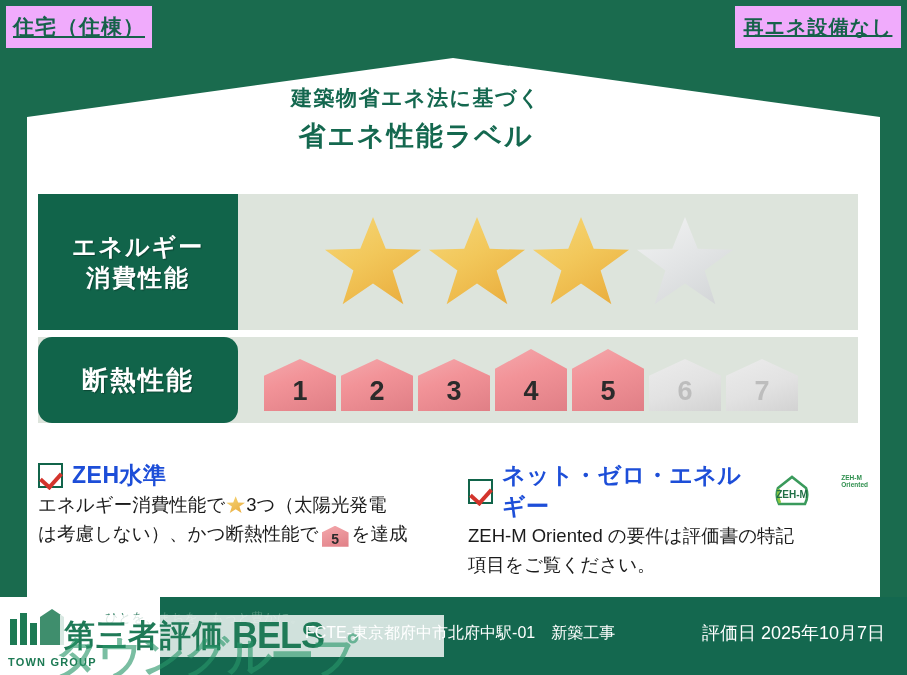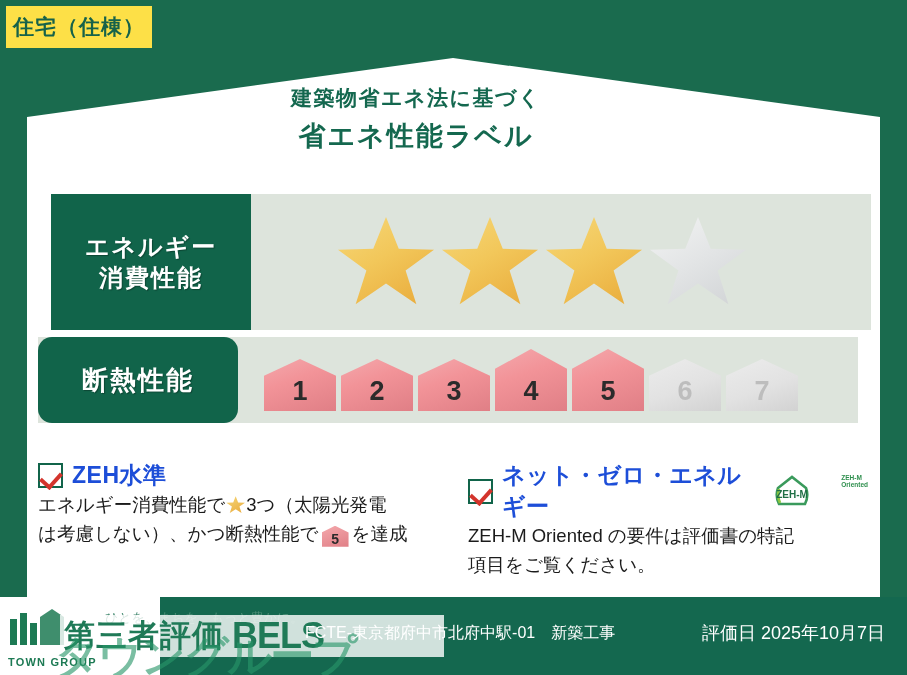--- a/index.html
+++ b/index.html
@@ -21,25 +21,26 @@
   }
   .house-white {
     position: absolute; left: 0; top: 0; width: 907px; height: 600px;
     background: #ffffff;
     clip-path: polygon(27px 117px, 453px 58px, 880px 117px, 880px 600px, 27px 600px);
   }
 
   
   .corner-badge {
     position: absolute;
-    background: #fde047;
+    background: #f0abfc;
     color: #16624a;
     font-weight: bold;
     display: flex; align-items: center; justify-content: center;
     letter-spacing: 1px;
+    text-decoration: underline;
   }
   #badge-left {
     left: 6px; top: 6px; width: 146px; height: 42px; font-size: 21px;
   }
   #badge-right {
     right: 6px; top: 6px; width: 166px; height: 42px; font-size: 20px;
   }
 
   
   .title-block {
@@ -50,21 +51,21 @@
   .title-main {
     font-size: 27px; font-weight: bold; letter-spacing: 2px; margin-top: 6px;
   }
 
   
   .rating-row {
     position: absolute; left: 38px; width: 820px;
     display: flex; align-items: stretch;
     background: #dde4dc;
   }
-  #row-energy { top: 194px; height: 136px; margin-left: 13px; }
+  #row-energy { top: 194px; height: 136px; }
   #row-insul  { top: 337px; height: 86px; }
 
   .row-label {
     width: 200px; flex: 0 0 200px;
     background: #11644a; color: #ffffff;
     display: flex; flex-direction: column;
     align-items: center; justify-content: center;
     font-weight: bold; letter-spacing: 2px;
     text-shadow: 1px 1px 1px rgba(0,0,0,.3);
   }
@@ -217,20 +218,21 @@
 </head>
 <body>
 
 <div id="label-root">
 
   <div class="green-backdrop"></div>
   <div class="house-white"></div>
 
   <div class="corner-badge" id="badge-left">住宅（住棟）</div>
 
+  <div class="corner-badge" id="badge-right">再エネ設備なし</div>
 
   <div class="title-block">
     <div class="title-sub">建築物省エネ法に基づく</div>
     <div class="title-main">省エネ性能ラベル</div>
   </div>
 
   <div class="rating-row" id="row-energy">
     <div class="row-label">
       <span>エネルギー</span>
       <span>消費性能</span>

